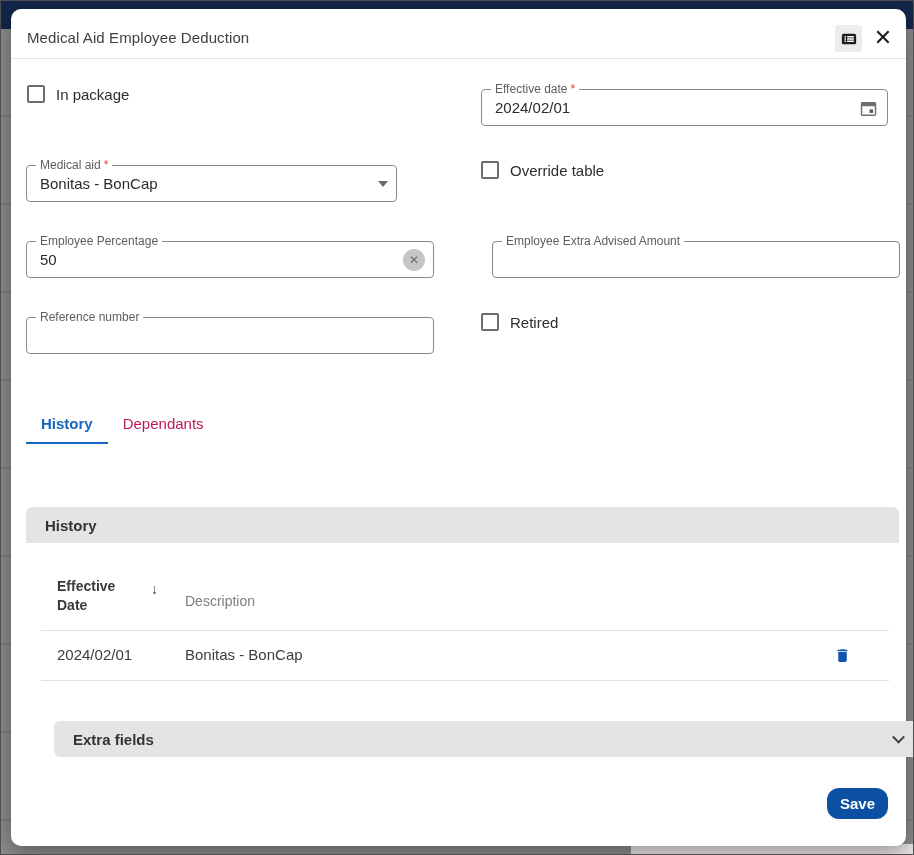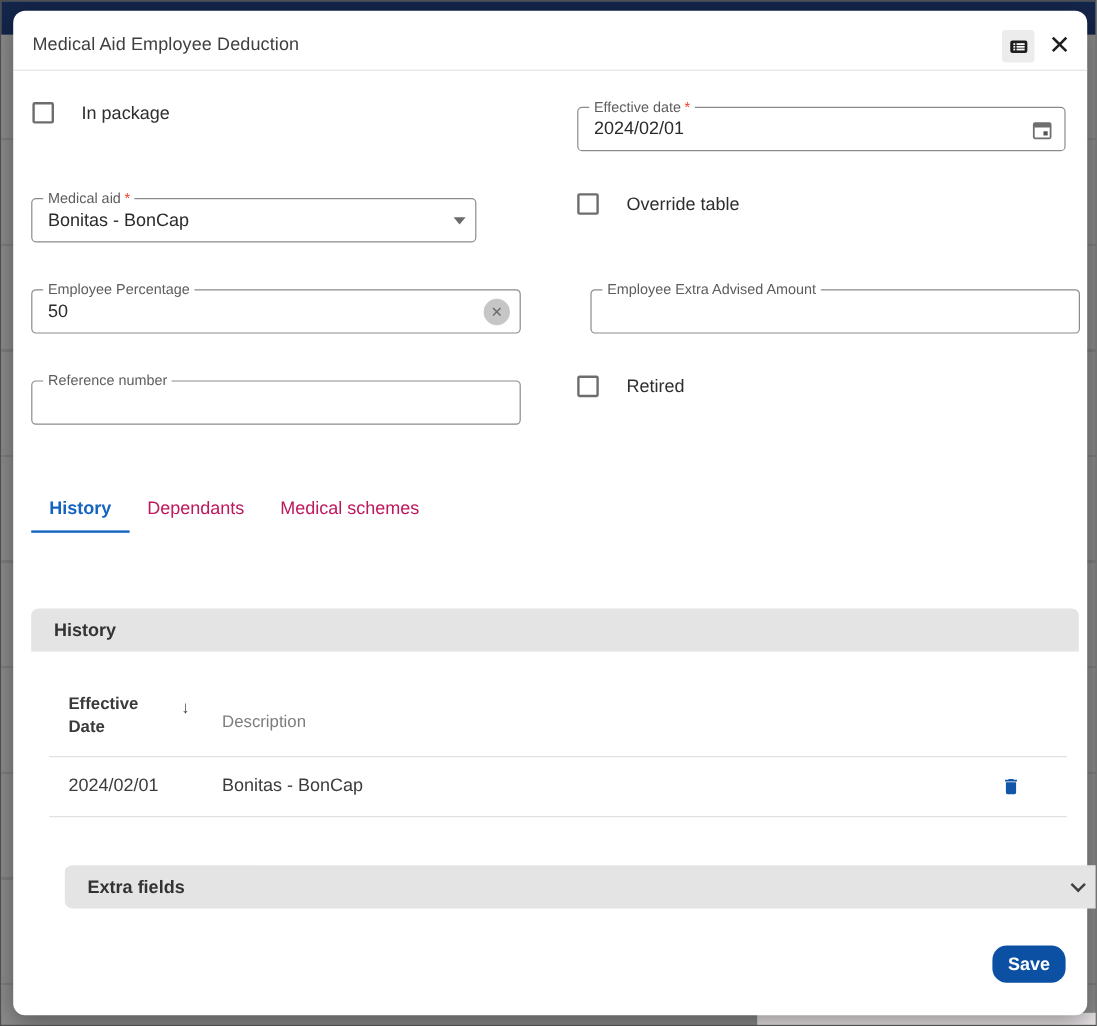--- a/index.html
+++ b/index.html
@@ -20,21 +20,21 @@
 
   .modal-title { position:absolute; left:16px; top:20px; font-size:15px; color:#3f3f3f; letter-spacing:.1px; }
   .header-divider { position:absolute; left:0; top:49px; width:100%; height:1px; background:#e3e3e3; }
 
   .audit-btn { position:absolute; left:824px; top:16px; width:27px; height:27px; background:#ececec; border-radius:3px;
     display:flex; align-items:center; justify-content:center; cursor:pointer; }
   .close-btn { position:absolute; left:857px; top:14px; width:30px; height:30px; display:flex; align-items:center; justify-content:center;
     font-size:22px; font-weight:300; color:#1d1d1d; cursor:pointer; }
 
   
-  .check-row { position:absolute; display:flex; align-items:center; gap:23px; cursor:pointer; }
+  .check-row { position:absolute; display:flex; align-items:center; gap:11px; cursor:pointer; }
   .cb-box { width:18px; height:18px; border:2px solid #6d6d6d; border-radius:2px; background:#fff; flex:0 0 auto; }
   .cb-label { font-size:15px; color:#2e2e2e; }
 
   
   .field { position:absolute; height:37px; border:1px solid #8b8b8b; border-radius:4px; background:#fff; }
   .field-label { position:absolute; top:-8px; left:9px; background:#fff; padding:0 4px; font-size:12px; color:#5d5d5d; line-height:14px; white-space:nowrap; }
   .req { color:#f2402c; margin-left:3px; font-size:12px; }
   .field-input { position:absolute; left:13px; top:0; width:70%; height:100%; border:none; outline:none; font-size:15px; color:#2b2b2b;
     font-family:"Liberation Sans","DejaVu Sans",sans-serif; background:transparent; }
   .field-value { position:absolute; left:13px; top:0; height:100%; display:flex; align-items:center; font-size:15px; color:#2b2b2b; }
@@ -152,23 +152,20 @@
     </div>
 
     <div class="tabs">
       <div class="tab active">
           <span>History</span>
           <span class="tab-underline"></span>
         </div>
       <div class="tab">
           <span>Dependants</span>
         </div>
-      <div class="tab">
-          <span>Medical schemes</span>
-        </div>
     </div>
 
     <div class="section-bar" style="top:498px;">
       <span class="section-title">History</span>
     </div>
 
     <div class="th-date">Effective Date</div>
     <div class="sort-arrow">↓</div>
     <div class="th-desc">Description</div>
 

